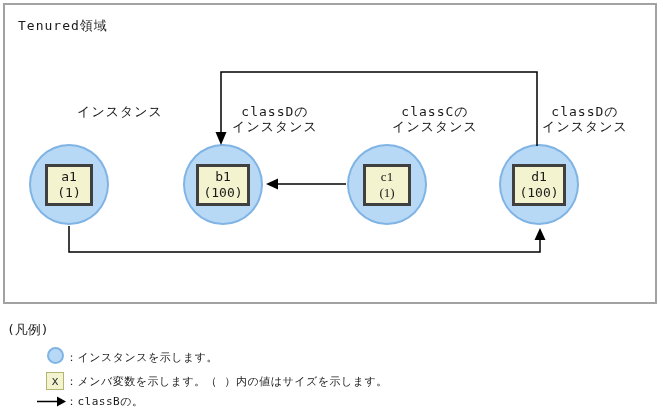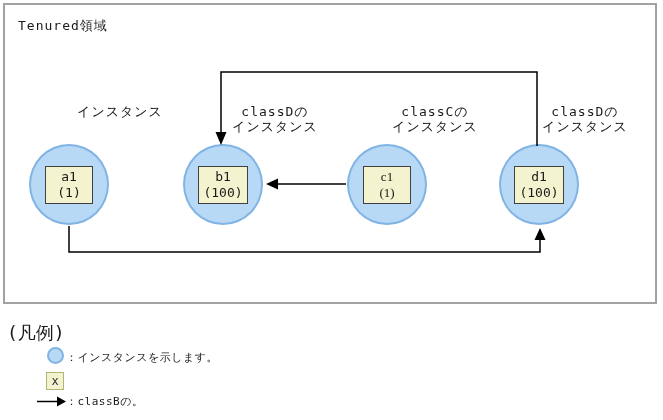--- a/index.html
+++ b/index.html
@@ -22,26 +22,26 @@
   }
   .class-label .l1, .class-label .l2 { display:block; }
   .lbl-a { left:45px; }  .lbl-b { left:200px; }  .lbl-c { left:360px; }  .lbl-d { left:510px; }
   .instance-circle {
     position:absolute; top:144px; width:80px; height:81px; border-radius:50%;
     background:#b8d9f6; border:2px solid #80b4e4; box-sizing:border-box;
     display:flex; align-items:center; justify-content:center;
   }
   .circ-a { left:29px; } .circ-b { left:183px; } .circ-c { left:347px;font-family:Liberation Serif, serif; } .circ-d { left:499px; }
   .var-box {
-    background:#f3f3cf; border:1px solid #404040; min-width:48px;
+    background:#f3f3cf; border:3px solid #404040; min-width:48px;
     padding:2px 4px; text-align:center; font-size:13px; line-height:16px;
     box-sizing:border-box; white-space:nowrap;
   }
   .arrows { position:absolute; left:0; top:0; pointer-events:none; }
-  .legend-title { position:absolute; left:7px; top:321px; font-size:18px; white-space:nowrap; }
+  .legend-title { position:absolute; left:7px; top:321px; font-size:13px; white-space:nowrap; }
   .legend-text { position:absolute; left:66px; font-size:11px; white-space:nowrap; letter-spacing:0.5px; }
   .lg-t1 { top:350px; } .lg-t2 { top:374px; } .lg-t3 { top:394px; }
   .legend-circle {
     position:absolute; left:47px; top:347px; width:17px; height:17px; border-radius:50%;
     background:#b8d9f6; border:2px solid #80b4e4; box-sizing:border-box;
   }
   .legend-box {
     position:absolute; left:46px; top:372px; width:18px; height:18px;
     background:#f3f3cf; border:1px solid #b5b573; box-sizing:border-box;
     text-align:center; font-size:12px; line-height:16px; color:#333333;
@@ -109,20 +109,21 @@
     <path d="M69,226 L69,252 L540,252 L540,240" stroke="#000" stroke-width="1.5" fill="none"></path>
     <polygon points="534.5,240 545.5,240 540,228" fill="#000"></polygon>
   </svg>
 
   <div class="legend-title">(凡例)</div>
 
   <div class="legend-circle"></div>
   <div class="legend-text lg-t1">：インスタンスを示します。</div>
 
   <div class="legend-box">x</div>
+  <div class="legend-text lg-t2">：メンバ変数を示します。（ ）内の値はサイズを示します。</div>
 
   <svg class="legend-arrow" width="30" height="11" viewBox="0 0 30 11">
     <line x1="0" y1="5.5" x2="21" y2="5.5" stroke="#000" stroke-width="1.5"></line>
     <polygon points="20,0.5 20,10.5 29,5.5" fill="#000"></polygon>
   </svg>
   <div class="legend-text lg-t3">：classBの。</div>
 
 </div>
 
 </body></html>

